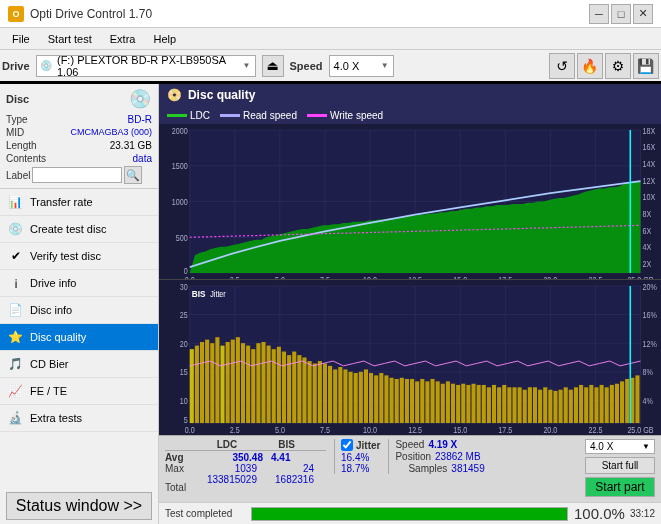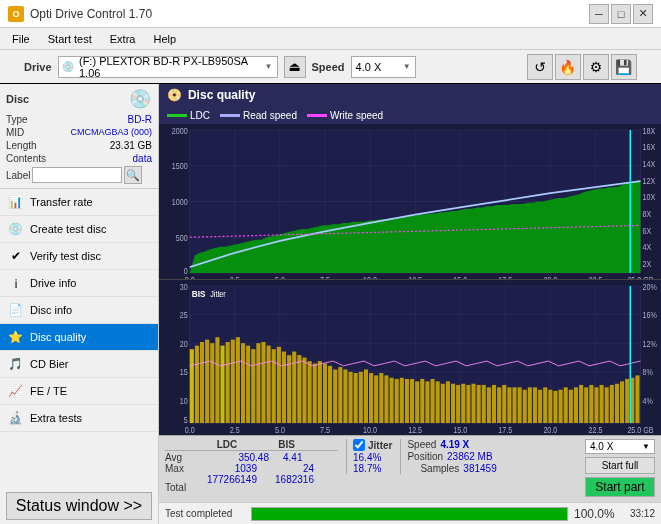--- a/index.html
+++ b/index.html
@@ -11,21 +11,21 @@
     .title-bar-icon { width: 16px; height: 16px; background: #e8a000; border-radius: 2px; display: flex; align-items: center; justify-content: center; color: white; font-size: 9px; font-weight: bold; }
     .title-bar-text { font-size: 12px; color: #333; }
     .title-bar-controls { display: flex; gap: 2px; }
     .title-btn { width: 20px; height: 20px; border: 1px solid #aaa; background: #e0e0e0; cursor: pointer; display: flex; align-items: center; justify-content: center; font-size: 11px; color: #333; }
     
     
     .menu-bar { background: #f0f0f0; display: flex; align-items: center; padding: 2px 4px; border-bottom: 1px solid #ccc; height: 22px; gap: 2px; }
     .menu-item { padding: 2px 8px; cursor: pointer; font-size: 11px; color: #000; }
     
     
-    .drive-bar { background: #f0f0f0; display: flex; align-items: center; padding: 3px 24px; border-bottom: 1px solid #000000; height: 34px; gap: 6px; }
+    .drive-bar { background: #f0f0f0; display: flex; align-items: center; padding: 3px 2px; border-bottom: 3px solid #000000; height: 34px; gap: 6px; }
     .drive-label { font-size: 11px; font-weight: bold; color: #333; }
     .drive-select { display: flex; align-items: center; background: white; border: 1px solid #aaa; padding: 2px 4px; height: 22px; flex: 1; max-width: 220px; gap: 4px; }
     .drive-select-text { font-size: 11px; color: #000; flex: 1; }
     .drive-eject-btn { width: 22px; height: 22px; background: #e0e0e0; border: 1px solid #aaa; display: flex; align-items: center; justify-content: center; cursor: pointer; font-size: 13px; }
     .speed-label { font-size: 11px; font-weight: bold; color: #333; }
     .speed-select { display: flex; align-items: center; background: white; border: 1px solid #aaa; padding: 2px 4px; height: 22px; width: 65px; gap: 2px; }
     .speed-select-text { font-size: 11px; color: #000; flex: 1; }
     .toolbar-icons { display: flex; gap: 2px; margin-left: auto; }
     .toolbar-icon-btn { width: 26px; height: 26px; background: #e0e0e0; border: 1px solid #aaa; display: flex; align-items: center; justify-content: center; cursor: pointer; font-size: 14px; }
     
@@ -74,21 +74,21 @@
     
     .chart-top { flex: 1; position: relative; border-bottom: 1px solid #444; }
     
     .chart-bottom { flex: 1; position: relative; }
     
     
     .progress-area { background: #f0f0f0; border-top: 1px solid #ccc; padding: 3px 6px; display: flex; align-items: center; gap: 6px; height: 22px; }
     .status-text { font-size: 10px; color: #333; width: 80px; }
     .progress-bar-container { flex: 1; height: 14px; background: #fff; border: 1px solid #aaa; }
     .progress-bar-fill { height: 100%; background: #00aa00; }
-    .progress-pct { font-size: 12px; color: #333; width: 40px; text-align: right; }
+    .progress-pct { font-size: 15px; color: #333; width: 40px; text-align: right; }
     .progress-time { font-size: 10px; color: #333; width: 35px; text-align: right; }
     
     
     svg.chart-svg { width: 100%; height: 100%; }
     
     
     .dropdown-arrow { font-size: 8px; color: #666; }
   </style>
 </head>
 <body>
@@ -451,33 +451,33 @@
 
       <div style="display:flex; align-items:flex-start; gap:8px; margin-bottom:2px;">
 
         <div style="display:flex; flex-direction:column; font-size:10px;">
 
           <div style="display:flex; gap:2px; border-bottom:1px solid #aaa; margin-bottom:1px;">
             <span style="width:30px; text-align:center; font-weight:bold;"></span>
             <span style="width:60px; text-align:center; font-weight:bold; color:#333;">LDC</span>
             <span style="width:55px; text-align:center; font-weight:bold; color:#333;">BIS</span>
           </div>
-          <div style="display:flex; gap:14px;">
+          <div style="display:flex; gap:8px;font-weight:bold;">
             <span style="width:30px; color:#333;">Avg</span>
             <span style="width:60px; text-align:right; color:#0000cc;">350.48</span>
             <span style="width:55px; text-align:left; color:#0000cc;">4.41</span>
           </div>
           <div style="display:flex; gap:2px;">
             <span style="width:30px; color:#333;">Max</span>
             <span style="width:60px; text-align:right; color:#0000cc;">1039</span>
             <span style="width:55px; text-align:right; color:#0000cc;">24</span>
           </div>
           <div style="display:flex; gap:2px;">
             <span style="width:30px; color:#333;margin-top:8px;">Total</span>
-            <span style="width:60px; text-align:right; color:#0000cc;">177266149</span>
+            <span style="width:60px; text-align:right; color:#0000cc;">133815029</span>
             <span style="width:55px; text-align:right; color:#0000cc;">1682316</span>
           </div>
         </div>
 
         <div style="display:flex; flex-direction:column; font-size:10px; border-left:1px solid #aaa; padding-left:6px;">
           <div style="display:flex; align-items:center; gap:3px; margin-bottom:1px;">
             <input type="checkbox" checked="" style="width: 12px; height: 12px;">
             <span style="font-weight:bold;color:#333;">Jitter</span>
           </div>
           <div style="color:#0000cc;">16.4%</div>

